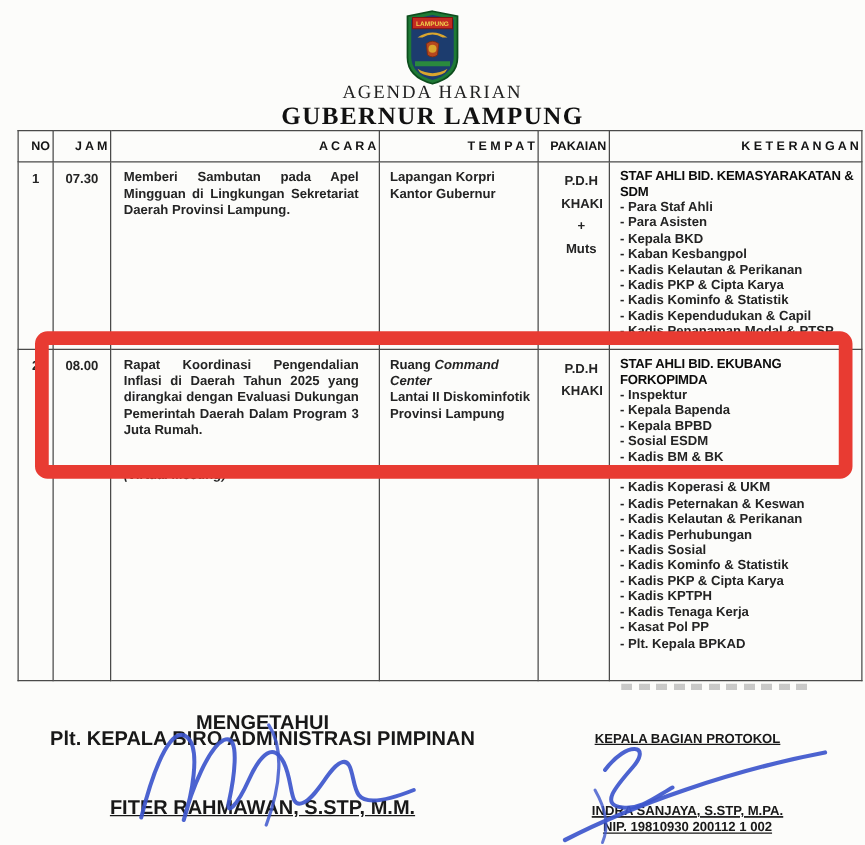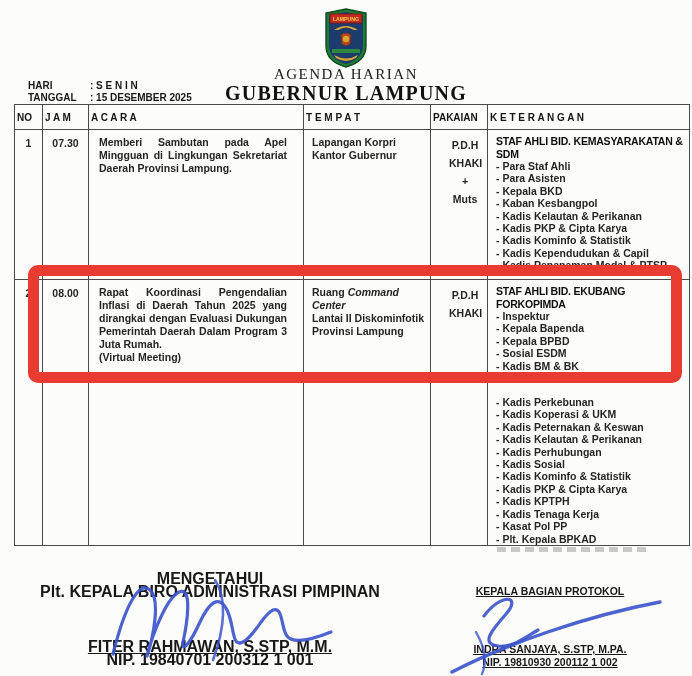--- a/index.html
+++ b/index.html
@@ -16,36 +16,36 @@
   .hariblock{position:absolute;left:28px;top:80px;font-size:10px;font-weight:bold;line-height:12px;color:#161616;}
   .hariblock .lbl{display:inline-block;width:62px;}
   
   table.agenda{position:absolute;left:14px;top:104px;width:676px;border-collapse:collapse;table-layout:fixed;}
   table.agenda col.c-no{width:28px}
   table.agenda col.c-jam{width:46px}
   table.agenda col.c-acara{width:215px}
   table.agenda col.c-tempat{width:127px}
   table.agenda col.c-pakaian{width:57px}
   th,td{border:1px solid #4a4a49;vertical-align:top;}
-  thead th{height:24px;font-size:10px;font-weight:bold;text-align:left;vertical-align:middle;
+  thead th{height:24px;font-size:10px;font-weight:bold;text-align:right;vertical-align:middle;
     color:#141414;padding:0 2px;}
   tr.row1{height:150px;}
   tr.row2{height:265px;}
   td{padding:5px 6px;font-size:10.5px;font-weight:bold;line-height:13px;color:#242424;}
   td.no,td.jam{text-align:center;padding-top:7px;}
   td.acara{text-align:justify;padding:6px 16px 4px 10px;}
   td.tempat{padding:6px 4px 4px 8px;}
   td.pakaian{text-align:center;padding-top:6px;}
   td.pakaian .line{line-height:18px;margin-left:12px;}
   td.ket{padding:5px 4px 0 8px;overflow:hidden;}
   .ket-heading{font-weight:800;font-size:10.5px;line-height:12.5px;color:#0c0c0c;letter-spacing:-0.2px;}
   .ket-list .line{line-height:12.4px;white-space:nowrap;}
   .ket-list .line::before{content:"- ";}
-  .ket-list2{margin-top:24px;}
-  .acara-note{}
+  .ket-list2{margin-top:0;}
+  .acara-note{font-style:italic;margin-top:23px;}
   .ital{font-style:italic;}
   .tempat .line{line-height:13px;}
   .tempat-first{line-height:13px;}
   .tempat-first .pfx{margin-right:3px;}
   
   .hl-box{position:absolute;left:28px;top:265px;width:632px;height:96px;
     border:11px solid #e83b32;border-radius:10px;z-index:5;pointer-events:none;}
   
   .cutoff{position:absolute;left:497px;top:547px;width:150px;height:5px;opacity:.45;
     background:repeating-linear-gradient(90deg,#8a8a8a 0 9px,transparent 9px 14px);}
@@ -76,24 +76,20 @@
     <path d="M10,22 Q22,14 34,22 L30,22 Q22,17 14,22 Z" fill="#d9a62e"></path>
     <path d="M17,27 q5,-4 10,0 l-1,9 q-4,3 -8,0 Z" fill="#b5471f" stroke="#7d2c10" stroke-width="0.7"></path>
     <circle cx="22" cy="31" r="3.2" fill="#d9a62e"></circle>
     <path d="M8,41 h28 v4 h-28 Z" fill="#2a8a3e"></path>
     <path d="M10,47 q12,7 24,0 l-2,3 q-10,6 -20,0 Z" fill="#d9a62e"></path>
   </svg>
 
   <div class="title1">AGENDA HARIAN</div>
   <div class="title2">GUBERNUR LAMPUNG</div>
 
-  <div class="hariblock">
-    <div><span class="lbl">HARI</span><span>: S E N I N</span></div>
-    <div><span class="lbl">TANGGAL</span><span>: 15 DESEMBER 2025</span></div>
-  </div>
 
   <table class="agenda">
     <colgroup>
         <col class="c-no">
         <col class="c-jam">
         <col class="c-acara">
         <col class="c-tempat">
         <col class="c-pakaian">
         <col class="c-ket">
       </colgroup>
@@ -185,21 +181,20 @@
 
   <div class="hl-box"></div>
   <div class="cutoff"></div>
 
 
   <div class="sig-left">
     <div>MENGETAHUI</div>
     <div>Plt. KEPALA BIRO ADMINISTRASI PIMPINAN</div>
     <div class="gap-l"></div>
     <div class="sig-name">FITER RAHMAWAN, S.STP, M.M.</div>
-    <div>NIP. 19840701 200312 1 001</div>
   </div>
 
   <div class="sig-right">
     <div>KEPALA BAGIAN PROTOKOL</div>
     <div class="gap-r"></div>
     <div class="sig-name">INDRA SANJAYA, S.STP, M.PA.</div>
     <div>NIP. 19810930 200112 1 002</div>
   </div>
 
   <svg id="sigL" class="sig" width="250" height="92" viewBox="0 0 250 92">

